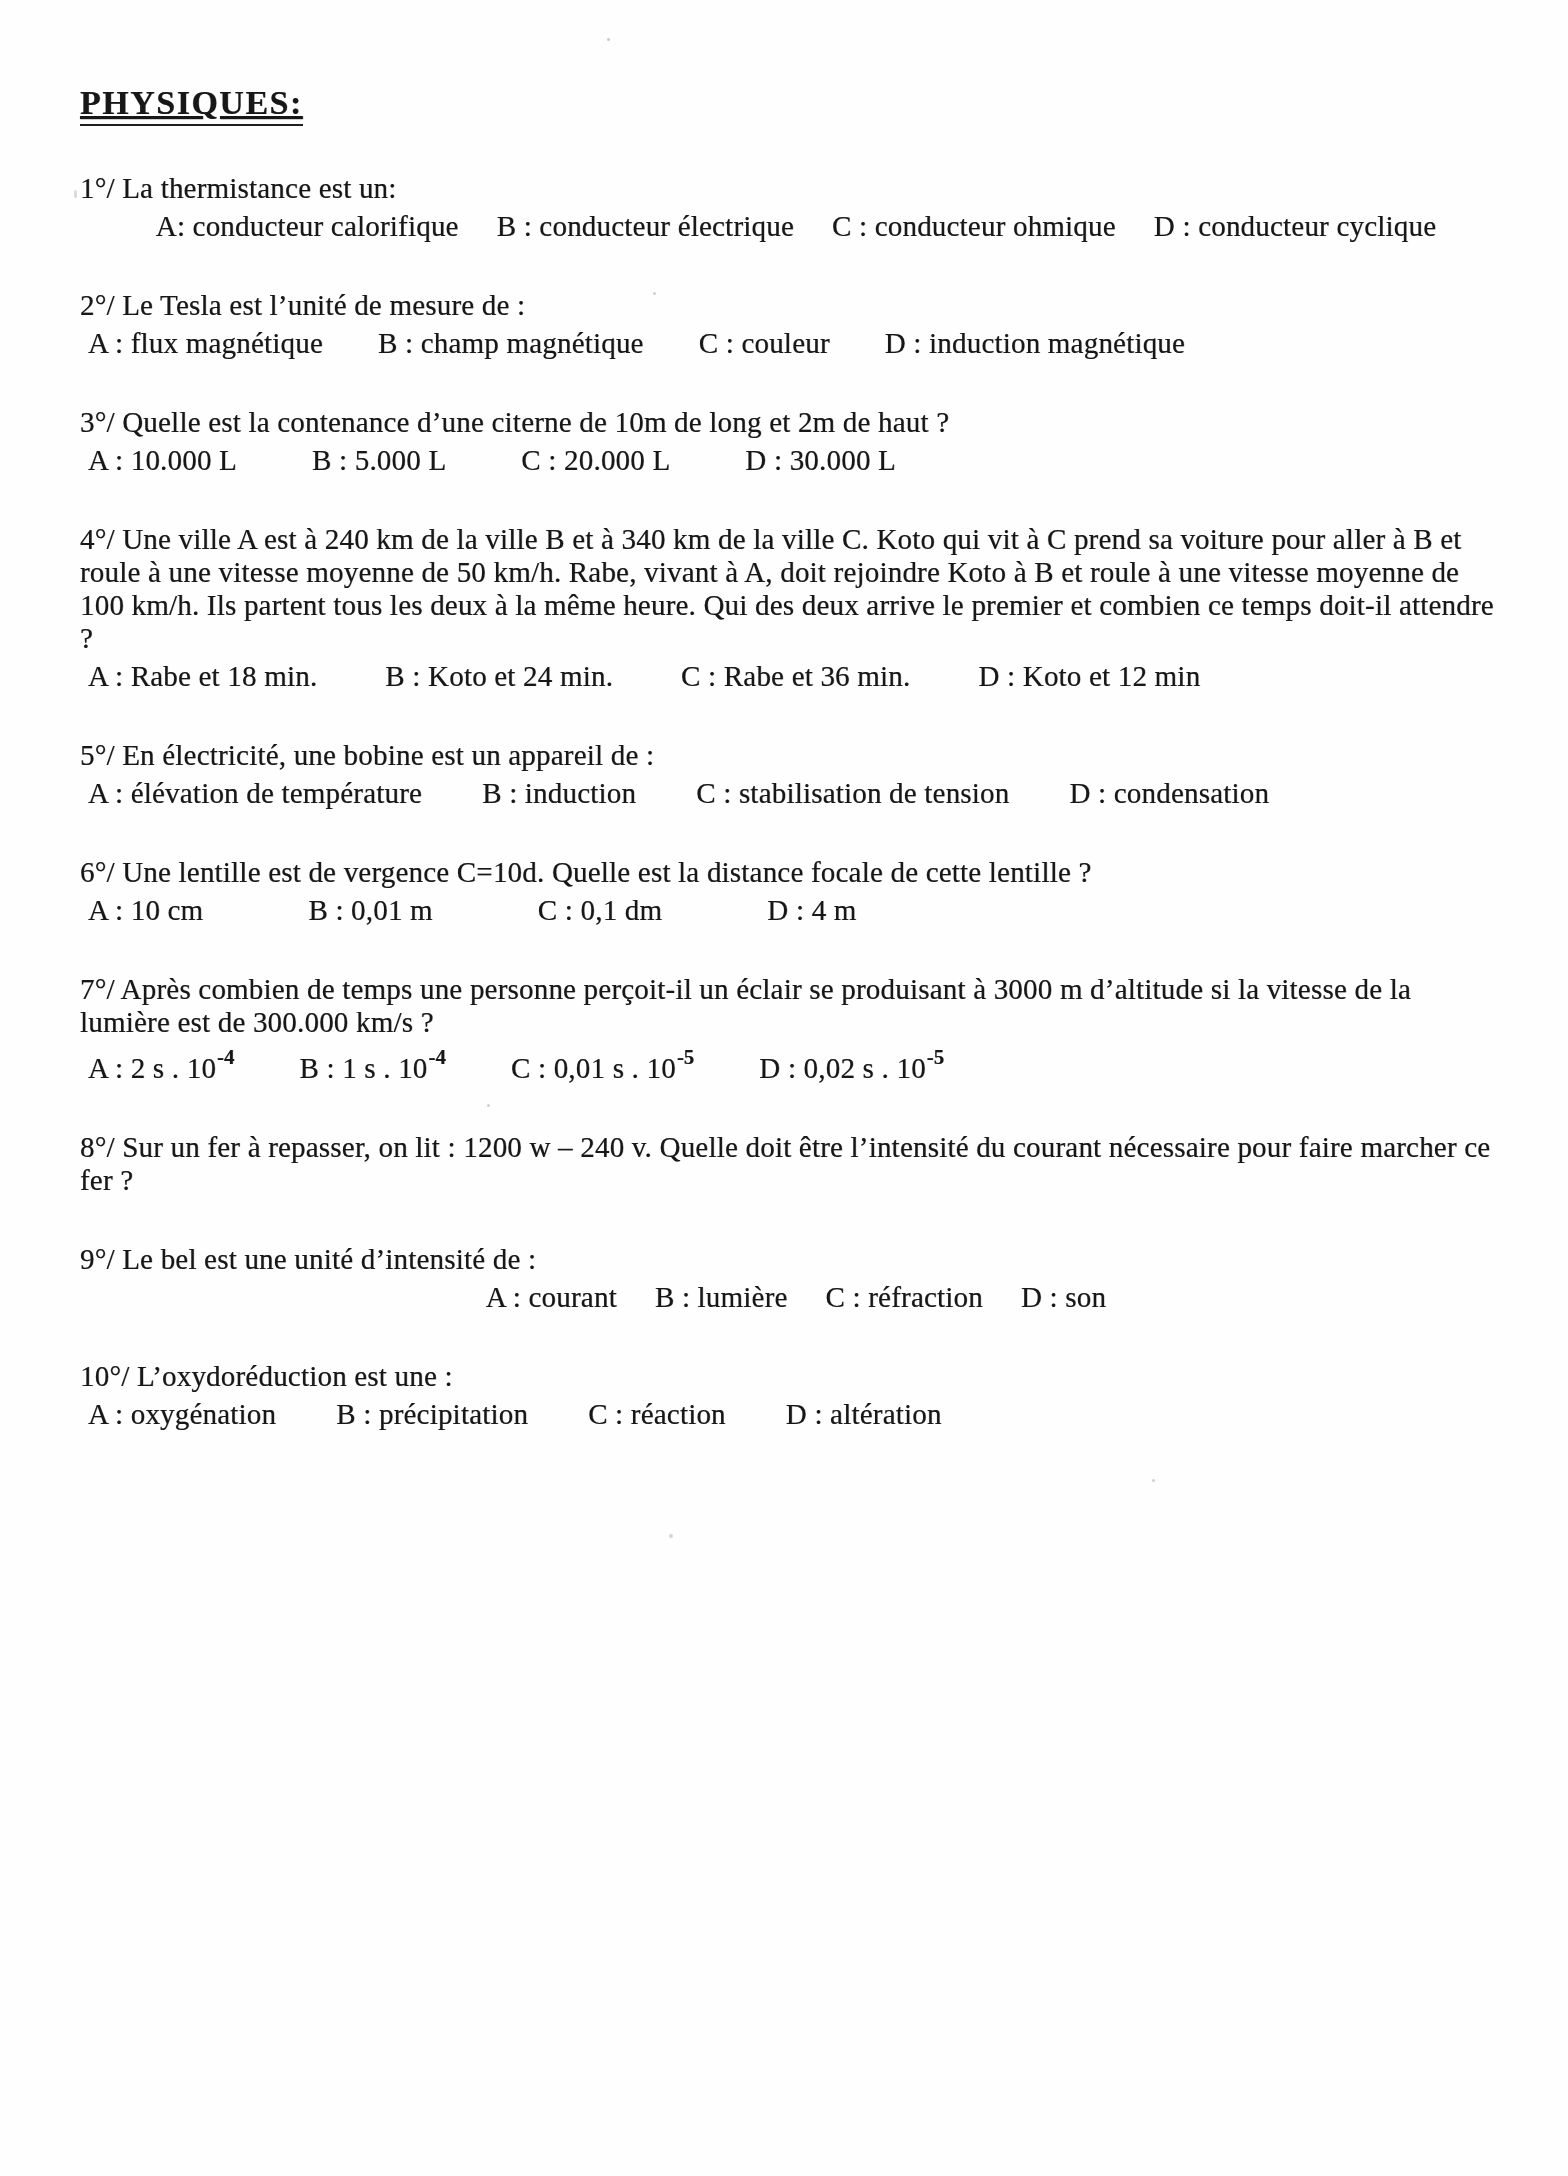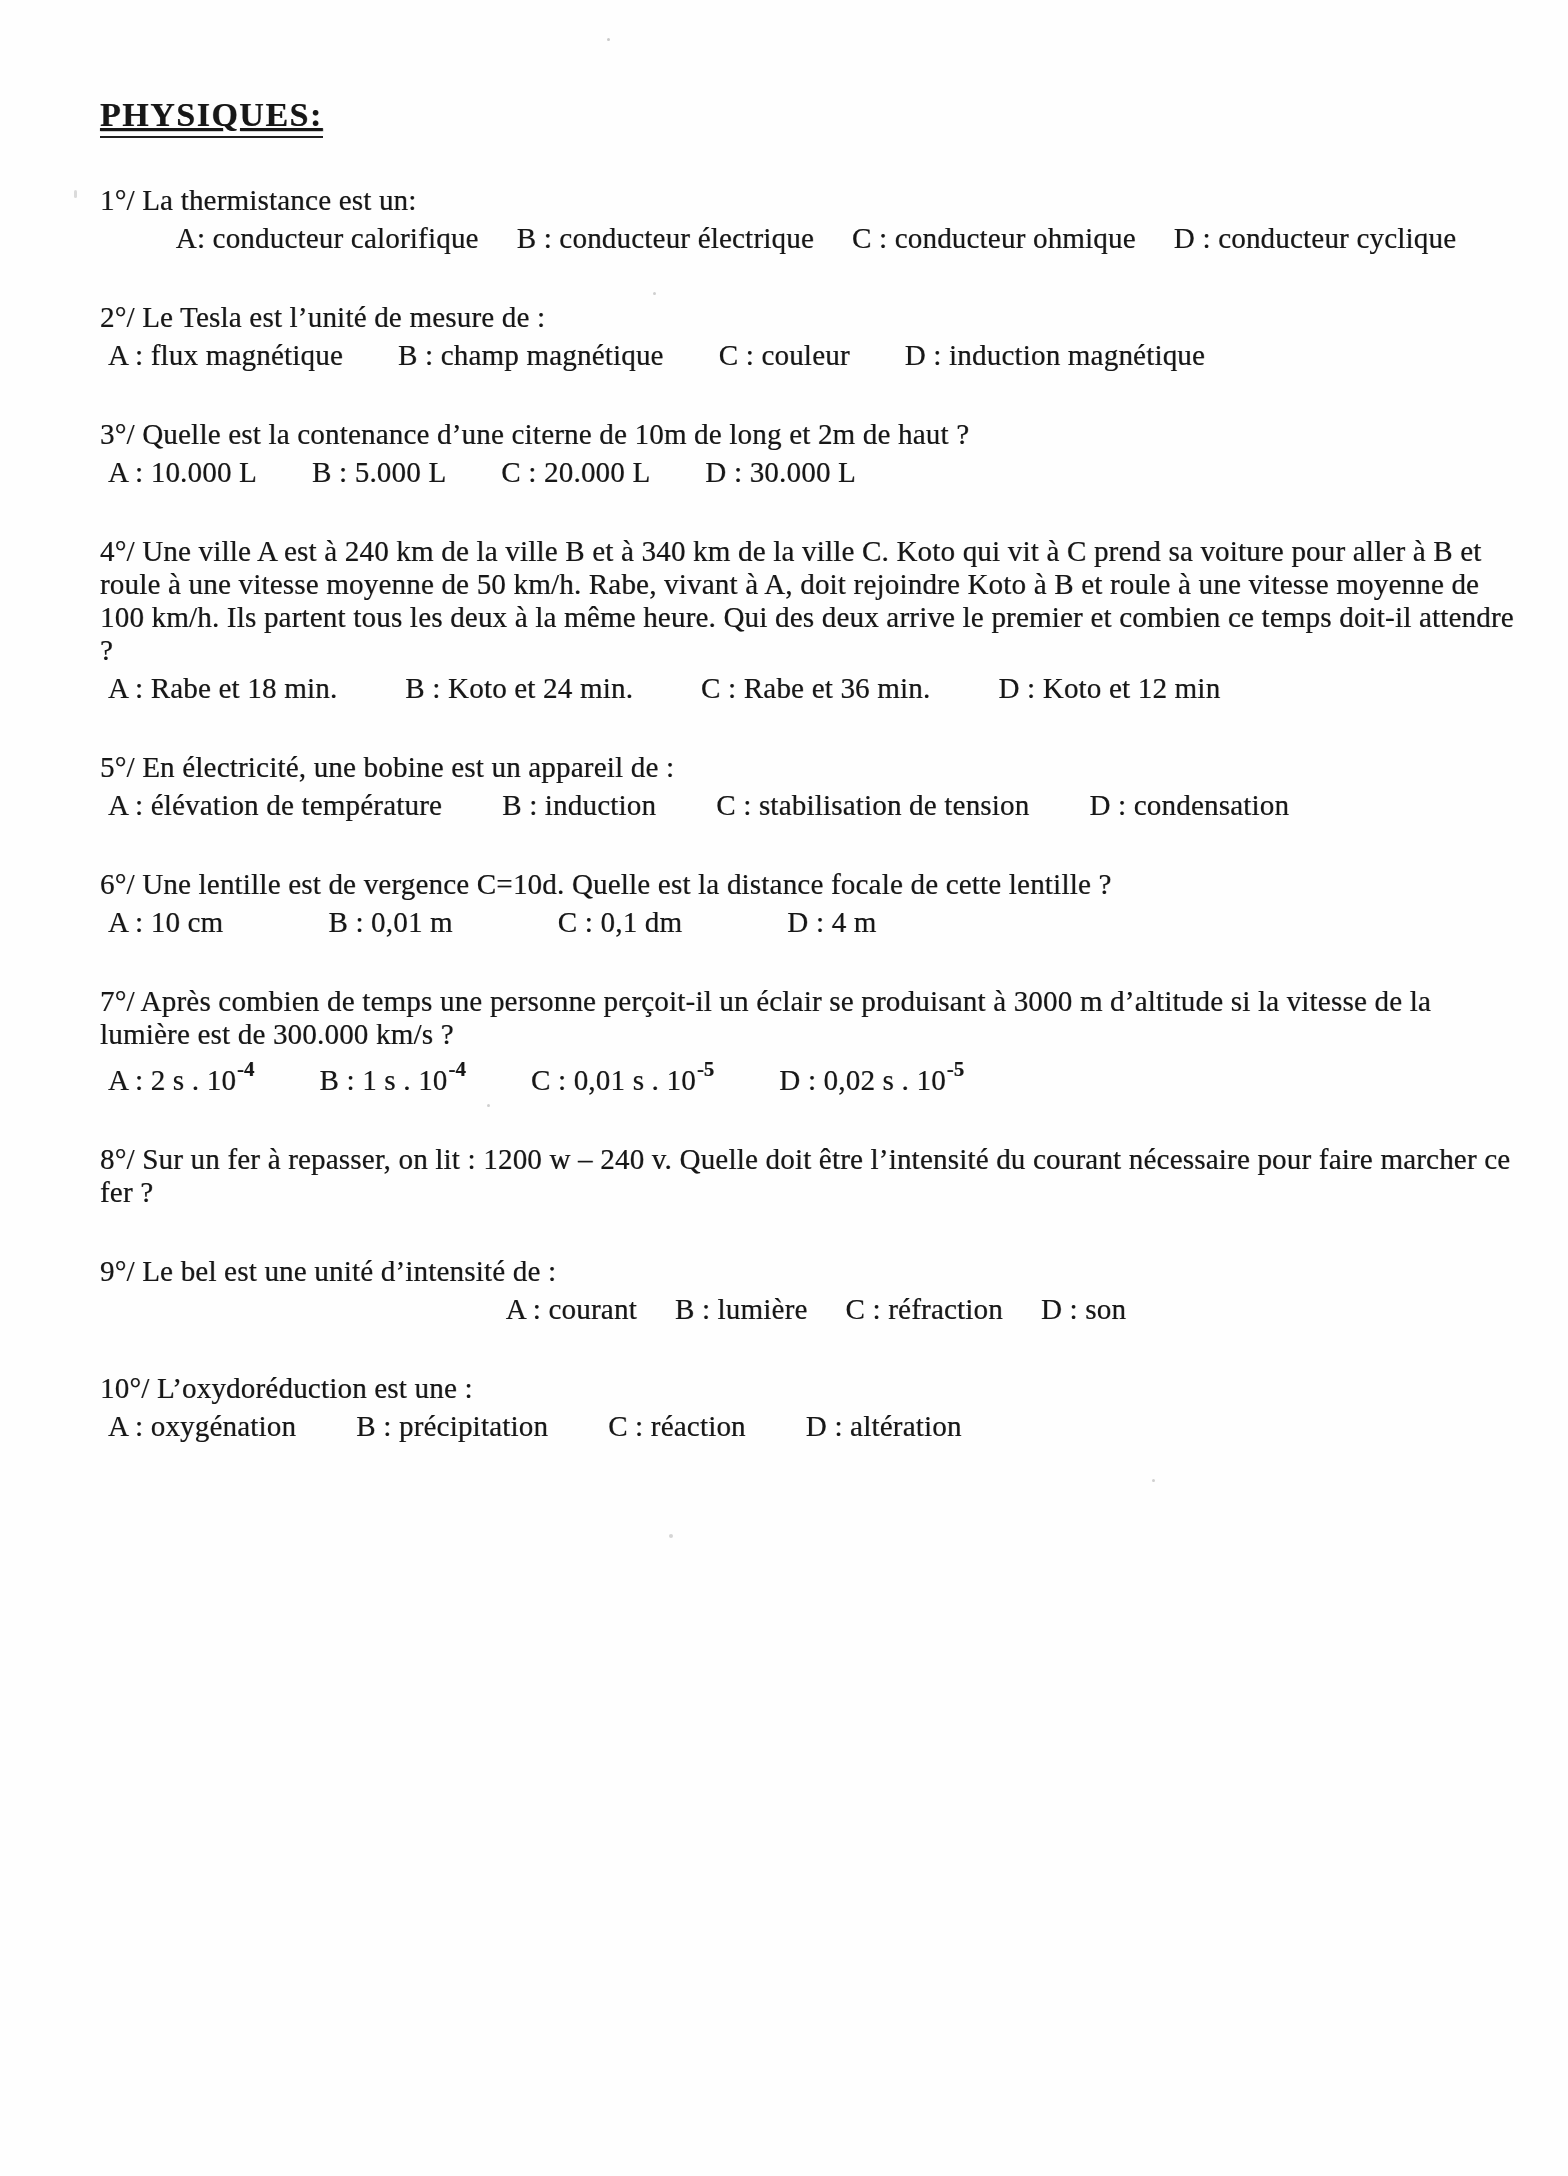--- a/index.html
+++ b/index.html
@@ -12,24 +12,23 @@
     width: 1568px;
     height: 2176px;
     background: #fefefe;
     overflow: hidden;
     font-family: "Liberation Serif", serif;
     color: #1c1c1c;
   }
   .content {
     position: absolute;
     left: 80px;
-    top: 96px;
+    top: 84px;
     width: 1424px;
     filter: blur(0.25px) contrast(1.05);
-    margin-left: 20px;
   }
   .scan-text {
     text-shadow: 0.5px 0.4px 0 rgba(25,25,25,0.38), -0.3px 0.3px 0 rgba(25,25,25,0.22);
     letter-spacing: 0.2px;
   }
   .title {
     display: inline-block;
     font-size: 34px;
     font-weight: bold;
     letter-spacing: 1.5px;
@@ -51,21 +50,21 @@
     align-items: baseline;
     margin-top: 5px;
     padding-left: 8px;
   }
   .choice { white-space: nowrap; }
   .g38  { column-gap: 38px; justify-content: center; }
   .g48  { column-gap: 68px; }
   .g55  { column-gap: 55px; }
   .g60  { column-gap: 60px; }
   .g65  { column-gap: 65px; }
-  .g75  { column-gap: 55px; }
+  .g75  { column-gap: 75px; }
   .g105 { column-gap: 105px; }
   .choice sup {
     font-size: 0.72em;
     font-weight: bold;
     position: relative;
     top: -3px;
     margin-left: 1px;
     letter-spacing: 0;
   }
   .speck {

